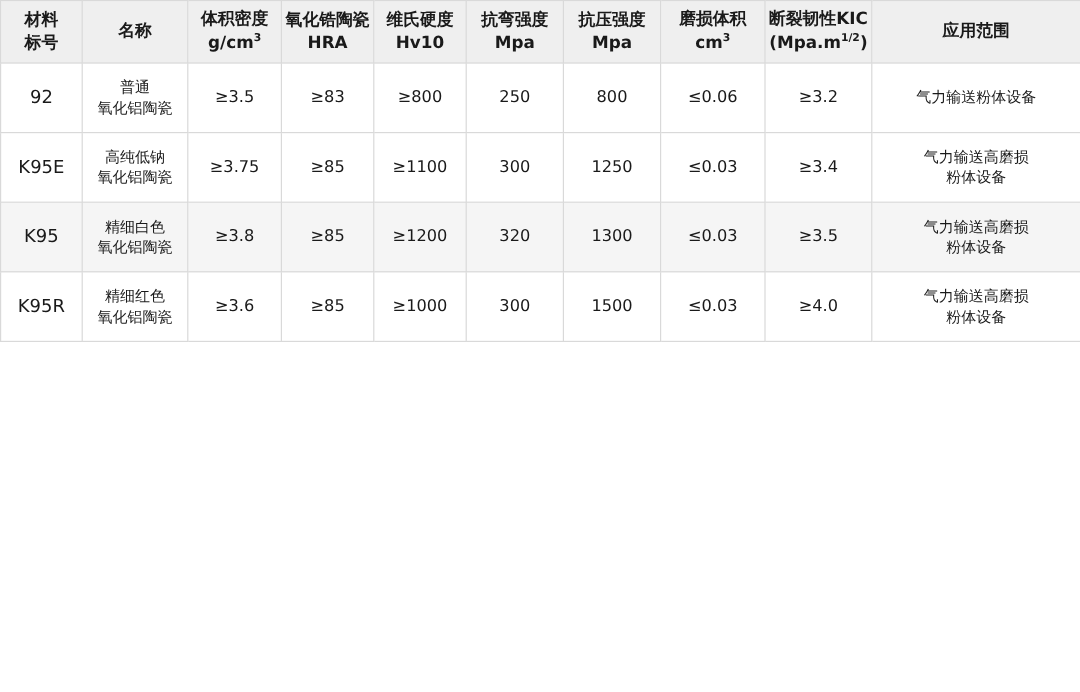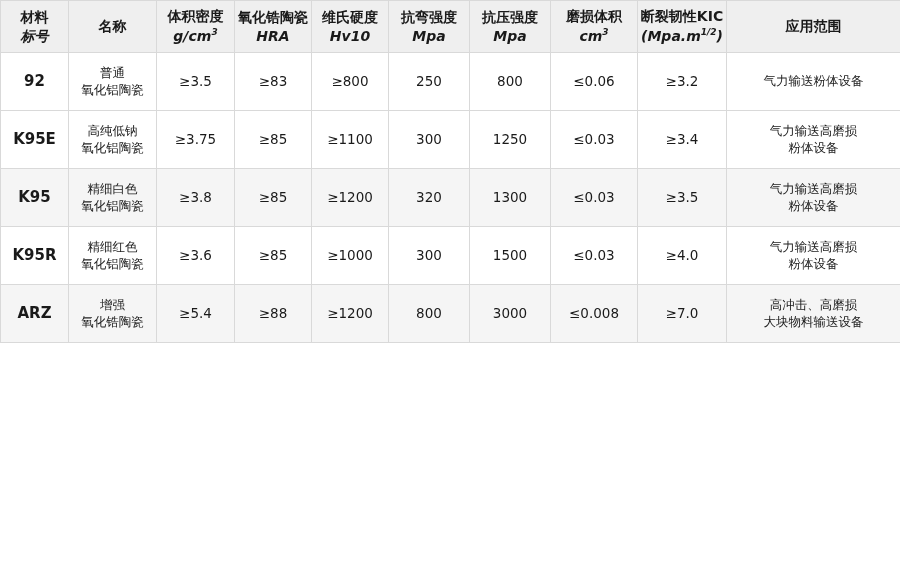--- a/index.html
+++ b/index.html
@@ -38,40 +38,40 @@
     font-weight: bold;
     color: #1a1a1a;
     line-height: 1.35;
     padding: 6px 2px;
     text-align: center;
     vertical-align: middle;
     height: 52px;
     box-sizing: border-box;
   }
   thead th .l1 { display: block; }
-  thead th .l2 { display: block; font-style: italic; }
+  thead th .l2 { display: block; }
   thead th sup { font-size: 9px; vertical-align: super; }
 
   tbody td {
     border: 1px solid #d9d9d9;
     font-size: 13px;
     text-align: center;
     vertical-align: middle;
     line-height: 1.35;
     padding: 5px 2px;
     height: 58px;
     box-sizing: border-box;
     color: #1a1a1a;
   }
   tbody tr.odd td { background: #ffffff; }
   tbody tr.even td { background: #f5f5f5; }
 
   td.code {
     font-size: 15px;
-    font-weight: bold;
+    font-weight: normal;
   }
   td.name, td.app {
     font-size: 12.5px;
   }
   td.name .ln, td.app .ln { display: block; }
   td.num { font-size: 13.5px; }
 </style>
 </head>
 <body>
 
@@ -195,32 +195,14 @@
         <td class="num">≥1000</td>
         <td class="num">300</td>
         <td class="num">1500</td>
         <td class="num">≤0.03</td>
         <td class="num">≥4.0</td>
         <td class="app">
           <span class="ln">气力输送高磨损</span>
           <span class="ln">粉体设备</span>
         </td>
       </tr>
-      <tr class="even">
-        <td class="code">ARZ</td>
-        <td class="name">
-          <span class="ln">增强</span>
-          <span class="ln">氧化锆陶瓷</span>
-        </td>
-        <td class="num">≥5.4</td>
-        <td class="num">≥88</td>
-        <td class="num">≥1200</td>
-        <td class="num">800</td>
-        <td class="num">3000</td>
-        <td class="num">≤0.008</td>
-        <td class="num">≥7.0</td>
-        <td class="app">
-          <span class="ln">高冲击、高磨损</span>
-          <span class="ln">大块物料输送设备</span>
-        </td>
-      </tr>
     </tbody>
 </table>
 
 </body></html>

